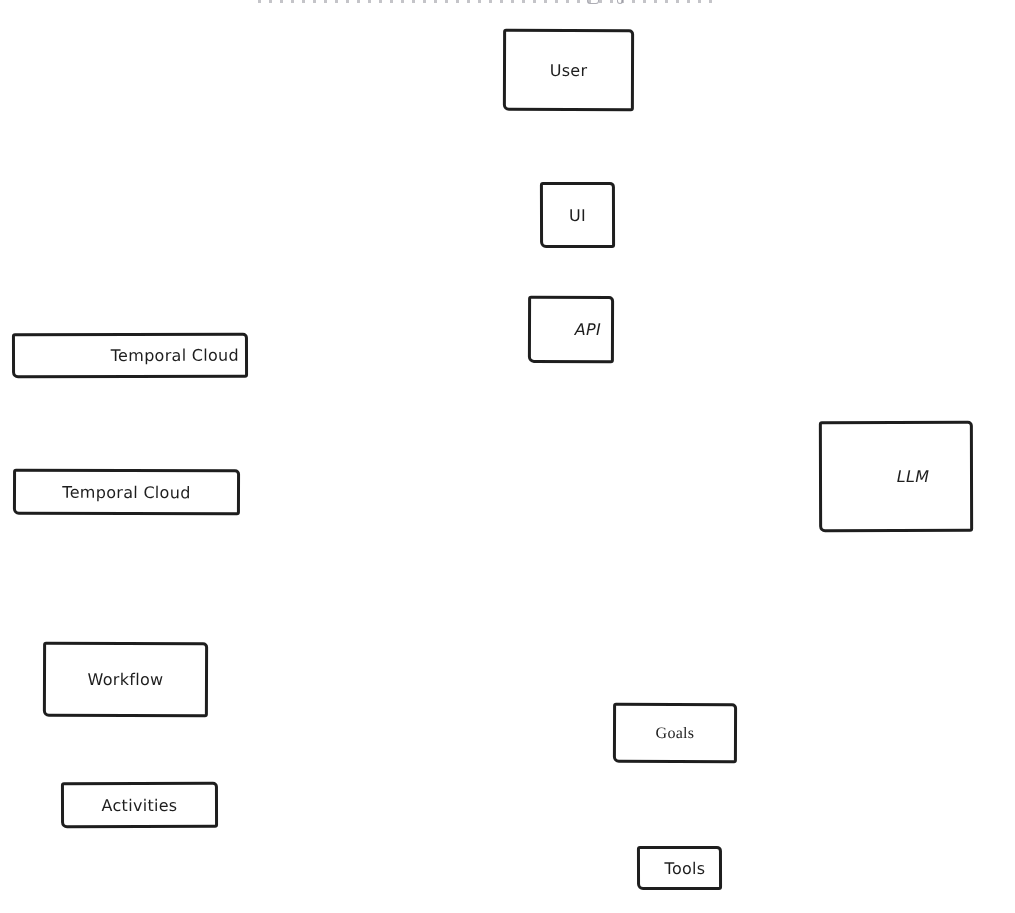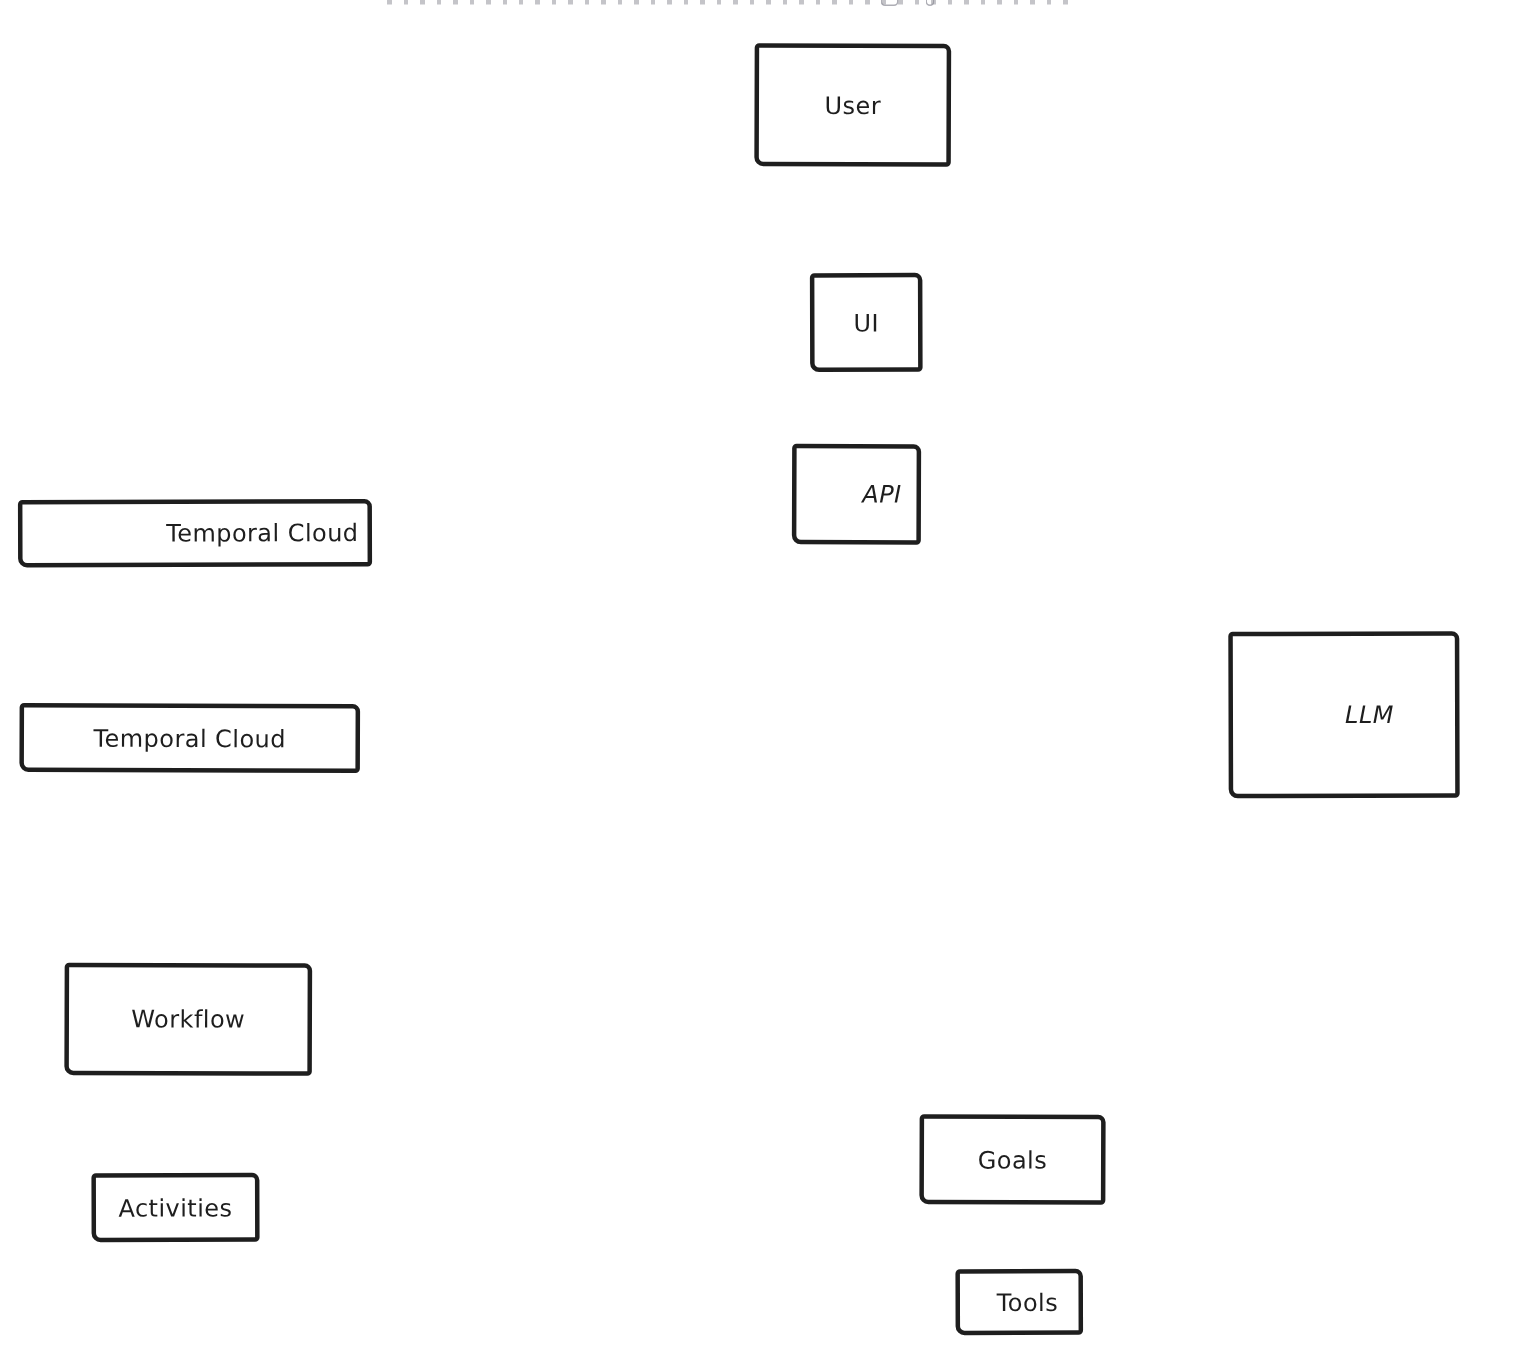--- a/index.html
+++ b/index.html
@@ -94,24 +94,24 @@
   </div>
       <div class="node" style="left: 13px; top: 469px; width: 227px; height: 46px;">
     <span class="label">Temporal Cloud</span>
   </div>
       <div class="node italic" style="left: 819px; top: 421px; width: 154px; height: 111px;">
     <span class="label">LLM</span>
   </div>
       <div class="node" style="left: 43px; top: 642px; width: 165px; height: 75px; text-align: center;">
     <span class="label">Workflow</span>
   </div>
-      <div class="node" style="left: 61px; top: 782px; width: 112px; height: 46px;">
+      <div class="node" style="left: 61px; top: 782px; width: 157px; height: 46px;">
     <span class="label">Activities</span>
   </div>
-      <div class="node" style="left: 613px; top: 743px; width: 124px; height: 60px;">
+      <div class="node" style="left: 613px; top: 703px; width: 124px; height: 60px; font-family: Liberation Serif, serif;">
     <span class="label">Goals</span>
   </div>
       <div class="node" style="left: 637px; top: 846px; width: 85px; height: 44px; padding-left: 11px;">
     <span class="label">Tools</span>
   </div>
     </div>
 
 </div>
 
 </body></html>

